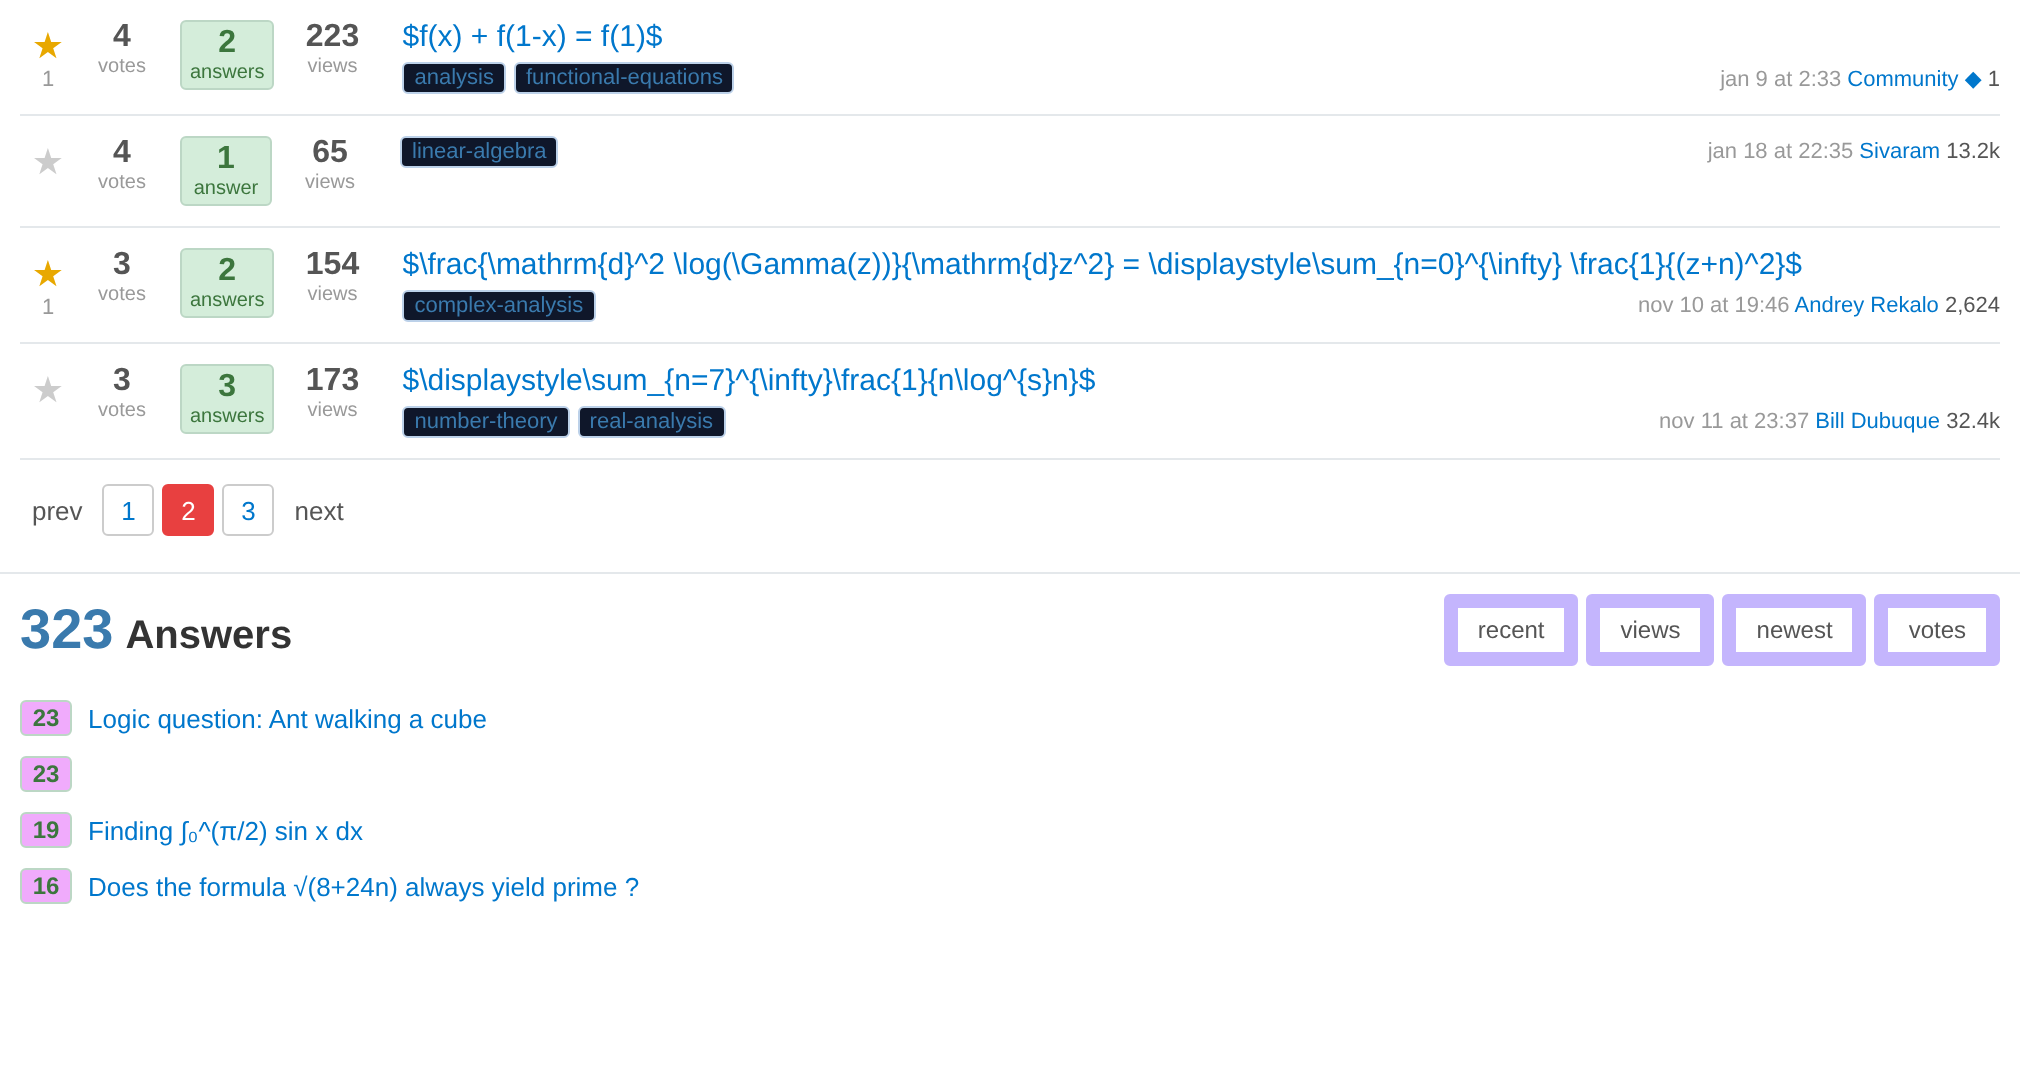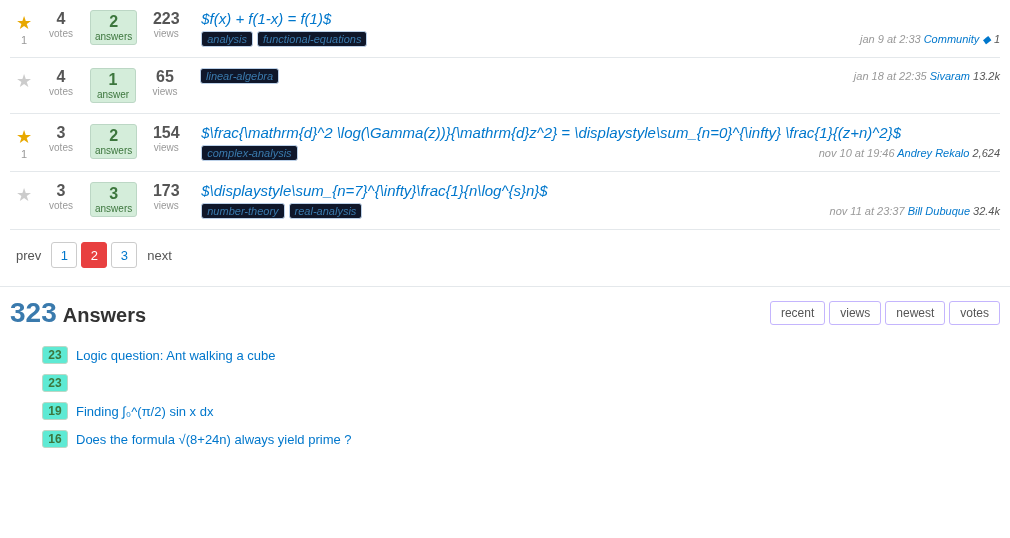--- a/index.html
+++ b/index.html
@@ -77,21 +77,20 @@
     .answers-box .stat-number {
       color: #3c763d;
     }
 
     .answers-box .stat-label {
       color: #3c763d;
     }
 
     .question-content {
       flex: 1;
-      font-style: italic;
     }
 
     .question-title {
       font-size: 15px;
       color: #0077cc;
       text-decoration: none;
       display: block;
       margin-bottom: 4px;
     }
 
@@ -200,46 +199,45 @@
       color: #333;
     }
 
     .sort-tabs {
       display: flex;
       gap: 4px;
     }
 
     .sort-tab {
       padding: 4px 10px;
-      border: 1px solid #c4b5fd;
+      border: 7px solid #c4b5fd;
       border-radius: 3px;
       font-size: 12px;
       background: #fff;
       color: #555;
       cursor: pointer;
     }
 
     .answer-item {
       display: flex;
       align-items: center;
       padding: 5px 0;
       gap: 8px;
     }
 
     .answer-vote-count {
       min-width: 26px;
       text-align: center;
       font-size: 12px;
-      background: #5eead4;
+      background: #f0abfc;
       border: 1px solid #bcd7c5;
       border-radius: 3px;
       color: #3c763d;
       font-weight: bold;
       padding: 1px 4px;
-      margin-left: 32px;
     }
 
     .answer-title {
       font-size: 13px;
       color: #0077cc;
       text-decoration: none;
     }
   </style>
 </head>
 <body>

